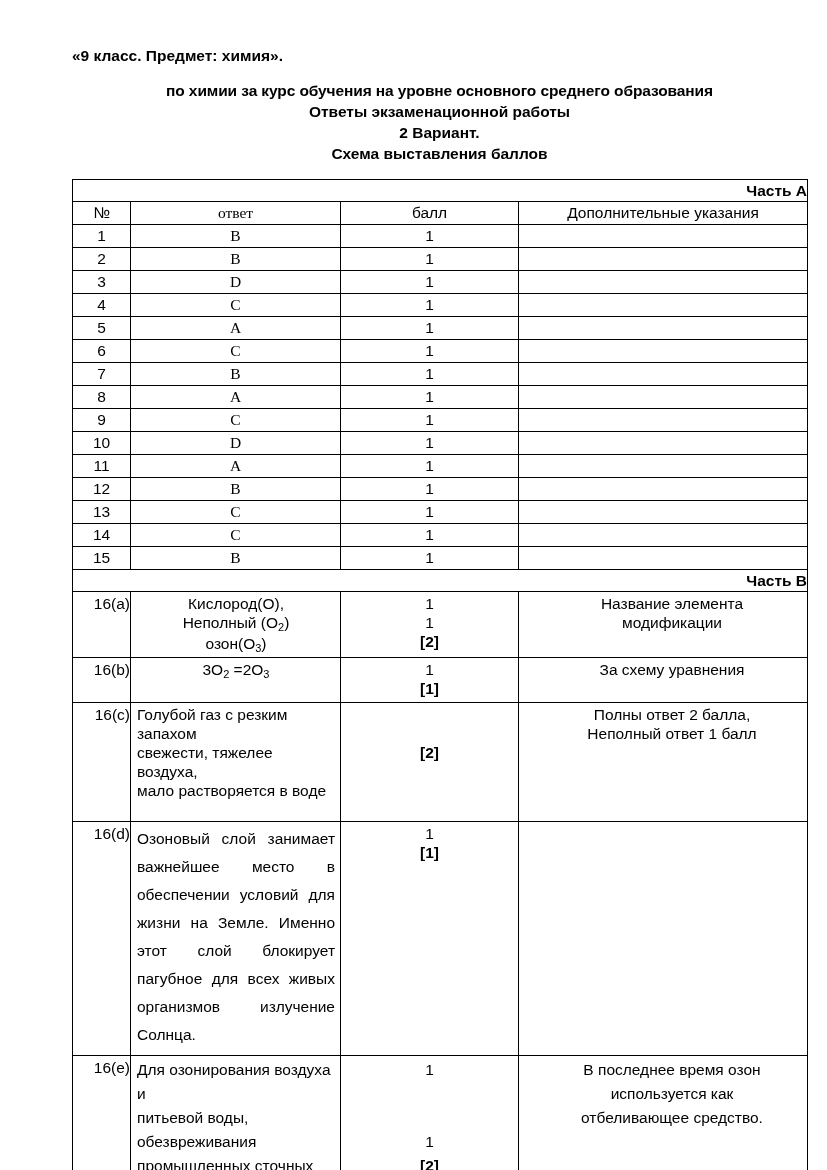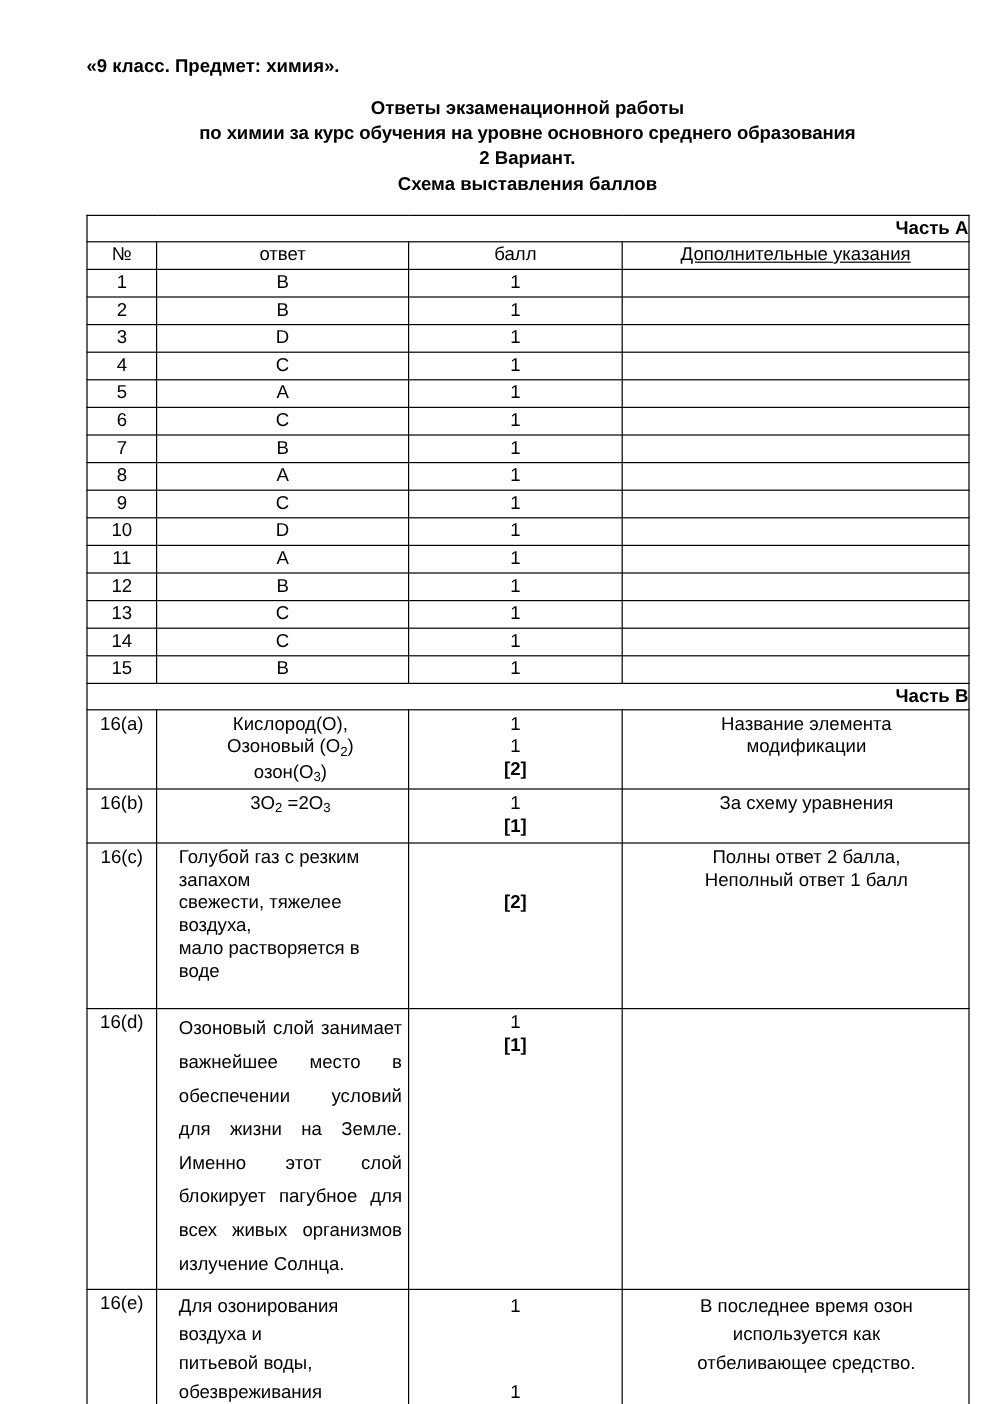--- a/index.html
+++ b/index.html
@@ -84,43 +84,43 @@
     vertical-align: middle;
   }
   
   .pa-row td {
     text-align: center;
     height: 22px;
     line-height: 22px;
     vertical-align: middle;
   }
   .pa-num   { width: 58px; }
-  .pa-ans   { width: 210px; }
+  .pa-ans   { width: 210px; font-family: Liberation Serif, serif; }
   .pa-score { width: 178px; }
-  .pa-note  { width: 289px; text-decoration: underline; }
+  .pa-note  { width: 289px; }
 
   
   .pb-num   { width: 58px; }
   .pb-ans   { width: 313px; }
   .pb-score { width: 117px; }
   .pb-note  { width: 247px; }
 
   .pb-row td {
     vertical-align: top;
     padding-top: 2px;
     padding-bottom: 2px;
   }
   .pb-row td.pb-num {
-    text-align: center;
+    text-align: right;
     padding-left: 0;
     padding-right: 0;
     margin-top: 40px;
   }
   .pb-row td.pb-ans {
-    padding-left: 18px;
+    padding-left: 6px;
     padding-right: 5px;
   }
   .pb-row td.pb-score {
     text-align: center;
   }
   .pb-row td.pb-note {
     text-align: center;
     padding-left: 22px;
     padding-right: 4px;
   }
@@ -133,22 +133,22 @@
   sub { font-size: 11px; vertical-align: baseline; position: relative; top: 3px; }
 </style>
 </head>
 <body>
 
 <div class="page">
 
   <div class="heading-block">
     <div class="doc-subject">«9 класс. Предмет: химия».</div>
     <div class="doc-title">
+      <span class="doc-title-line wide">по химии за курс обучения на уровне основного среднего образования</span>
       <span class="doc-title-line">Ответы экзаменационной работы</span>
-      <span class="doc-title-line wide">по химии за курс обучения на уровне основного среднего образования</span>
       <span class="doc-title-line">2 Вариант.</span>
       <span class="doc-title-line">Схема выставления баллов</span>
     </div>
   </div>
 
   <table class="answer-table">
     <colgroup>
       <col style="width:58px">
       <col style="width:210px">
       <col style="width:178px">
@@ -263,21 +263,21 @@
 
     <tbody>
         <tr class="section-head">
       <td colspan="4">Часть В</td>
     </tr>
 
     <tr class="pb-row">
       <td class="pb-num">16(a)</td>
       <td class="pb-ans center-text">
         <span class="line">Кислород(О),</span>
-        <span class="line"><span>Озоновый (О</span><sub>2</sub>)</span>
+        <span class="line"><span>Неполный (О</span><sub>2</sub>)</span>
         <span class="line"><span>озон(О</span><sub>3</sub>)</span>
       </td>
       <td class="pb-score">
         <span class="line">1</span>
         <span class="line">1</span>
         <span class="line bold">[2]</span>
       </td>
       <td class="pb-note">
         <span class="line">Название элемента</span>
         <span class="line">модификации</span>

